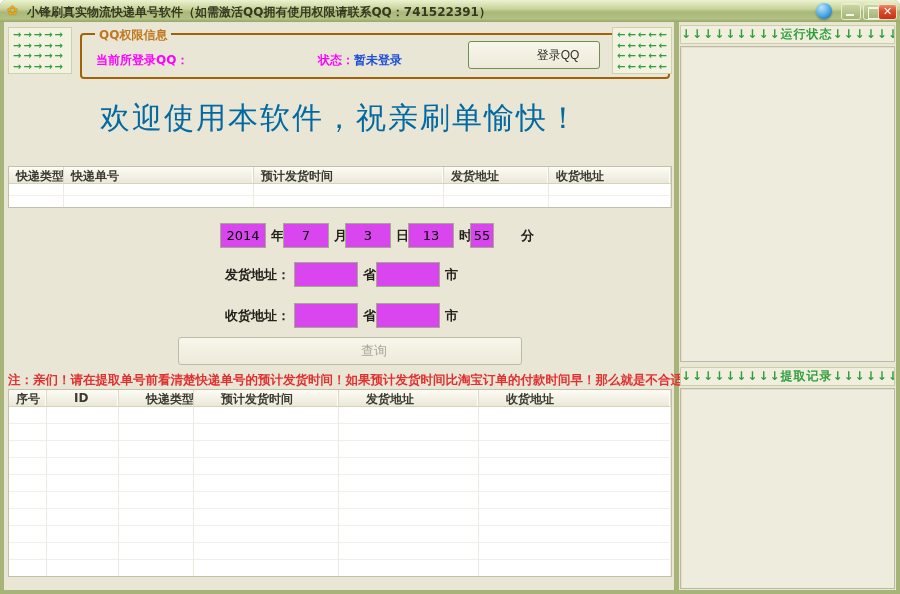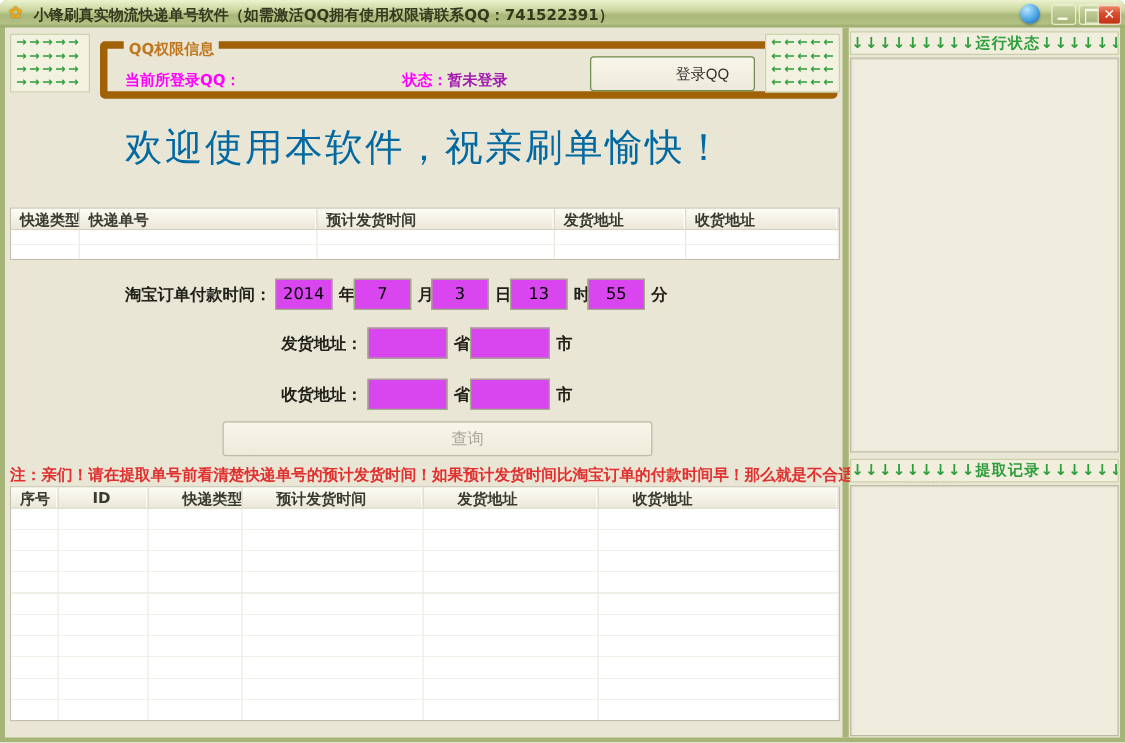--- a/index.html
+++ b/index.html
@@ -31,25 +31,25 @@
   .client { position:absolute; left:4px; top:22px; width:892px; height:568px; background:#e9e6d5; }
   .panel-divider { position:absolute; left:670px; top:0; width:5px; height:568px; background:#a6b577; }
 
   .abs { position:absolute; }
 
   
   .arrow-box { background:#f3f1e0; border:1px solid #ccd2ab; padding:2px 4px; }
   .arrow-row { color:#2f9e3c; font-weight:bold; font-size:10px; line-height:10.5px; letter-spacing:2px; white-space:nowrap; }
 
   
-  .groupbox { border:6px solid #a16207; border-radius:4px; }
+  .groupbox { border:2px solid #a16207; border-radius:4px; }
   .groupbox-label { position:absolute; left:13px; top:-8px; background:#e9e6d5; padding:0 4px;
     color:#c07820; font-weight:bold; }
   .magenta { color:#ff00ff; font-weight:bold; }
-  .status-red { color:#a21caf; font-weight:bold; }
+  .status-red { color:#1d4ed8; font-weight:bold; }
 
   .btn { display:block; text-align:center; background:linear-gradient(to bottom,#f8f6ea,#eeeadb);
     border:1px solid #6f8f4f; border-radius:3px; font-size:12px; color:#2f2f28; cursor:pointer;padding-left:48px; }
   .btn-login { line-height:26px; }
   .btn-query { border:1px solid #bdbaa7; color:#aaa79a; line-height:26px; font-size:13px; }
 
   .welcome { text-align:center; color:#0369a1; font-size:30px; letter-spacing:2px; white-space:nowrap; }
 
   
   .lv { border:1px solid #c3bfab; background:#fff; }
@@ -130,30 +130,29 @@
       <div class="lv-body cols-top rows-12" style="height:23px;">
         <div></div>
           <div></div>
           <div></div>
           <div></div>
           <div></div>
       </div>
     </div>
 
     <div class="abs" style="left:0; top:201px; width:672px; height:26px;">
-      <span class="abs form-label" style="left:0; top:4px; width:213px;">淘宝订单付款时间：</span>
       <input class="xp abs" style="left: 216px; top: 0px; width: 46px;" value="2014">
       <span class="abs unit" style="left:267px; top:4px;">年</span>
       <input class="xp abs" style="left: 279px; top: 0px; width: 46px;" value="7">
       <span class="abs unit" style="left:330px; top:4px;">月</span>
       <input class="xp abs" style="left: 341px; top: 0px; width: 46px;" value="3">
       <span class="abs unit" style="left:392px; top:4px;">日</span>
       <input class="xp abs" style="left: 404px; top: 0px; width: 46px;" value="13">
       <span class="abs unit" style="left:455px; top:4px;">时</span>
-      <input class="xp abs" style="left: 466px; top: 0px; width: 46px;" value="55">
+      <input class="xp abs" style="left: 466px; top: 0px; width: 24px;" value="55">
       <span class="abs unit" style="left:517px; top:4px;">分</span>
     </div>
 
     <div class="abs" style="left:0; top:240px; width:672px; height:26px;">
       <span class="abs form-label" style="left:0; top:4px; width:286px;">发货地址：</span>
       <input class="xp abs" style="left: 290px; top: 0px; width: 64px;">
       <span class="abs unit" style="left:359px; top:4px;">省</span>
       <input class="xp abs" style="left: 372px; top: 0px; width: 64px;">
       <span class="abs unit" style="left:441px; top:4px;">市</span>
     </div>

